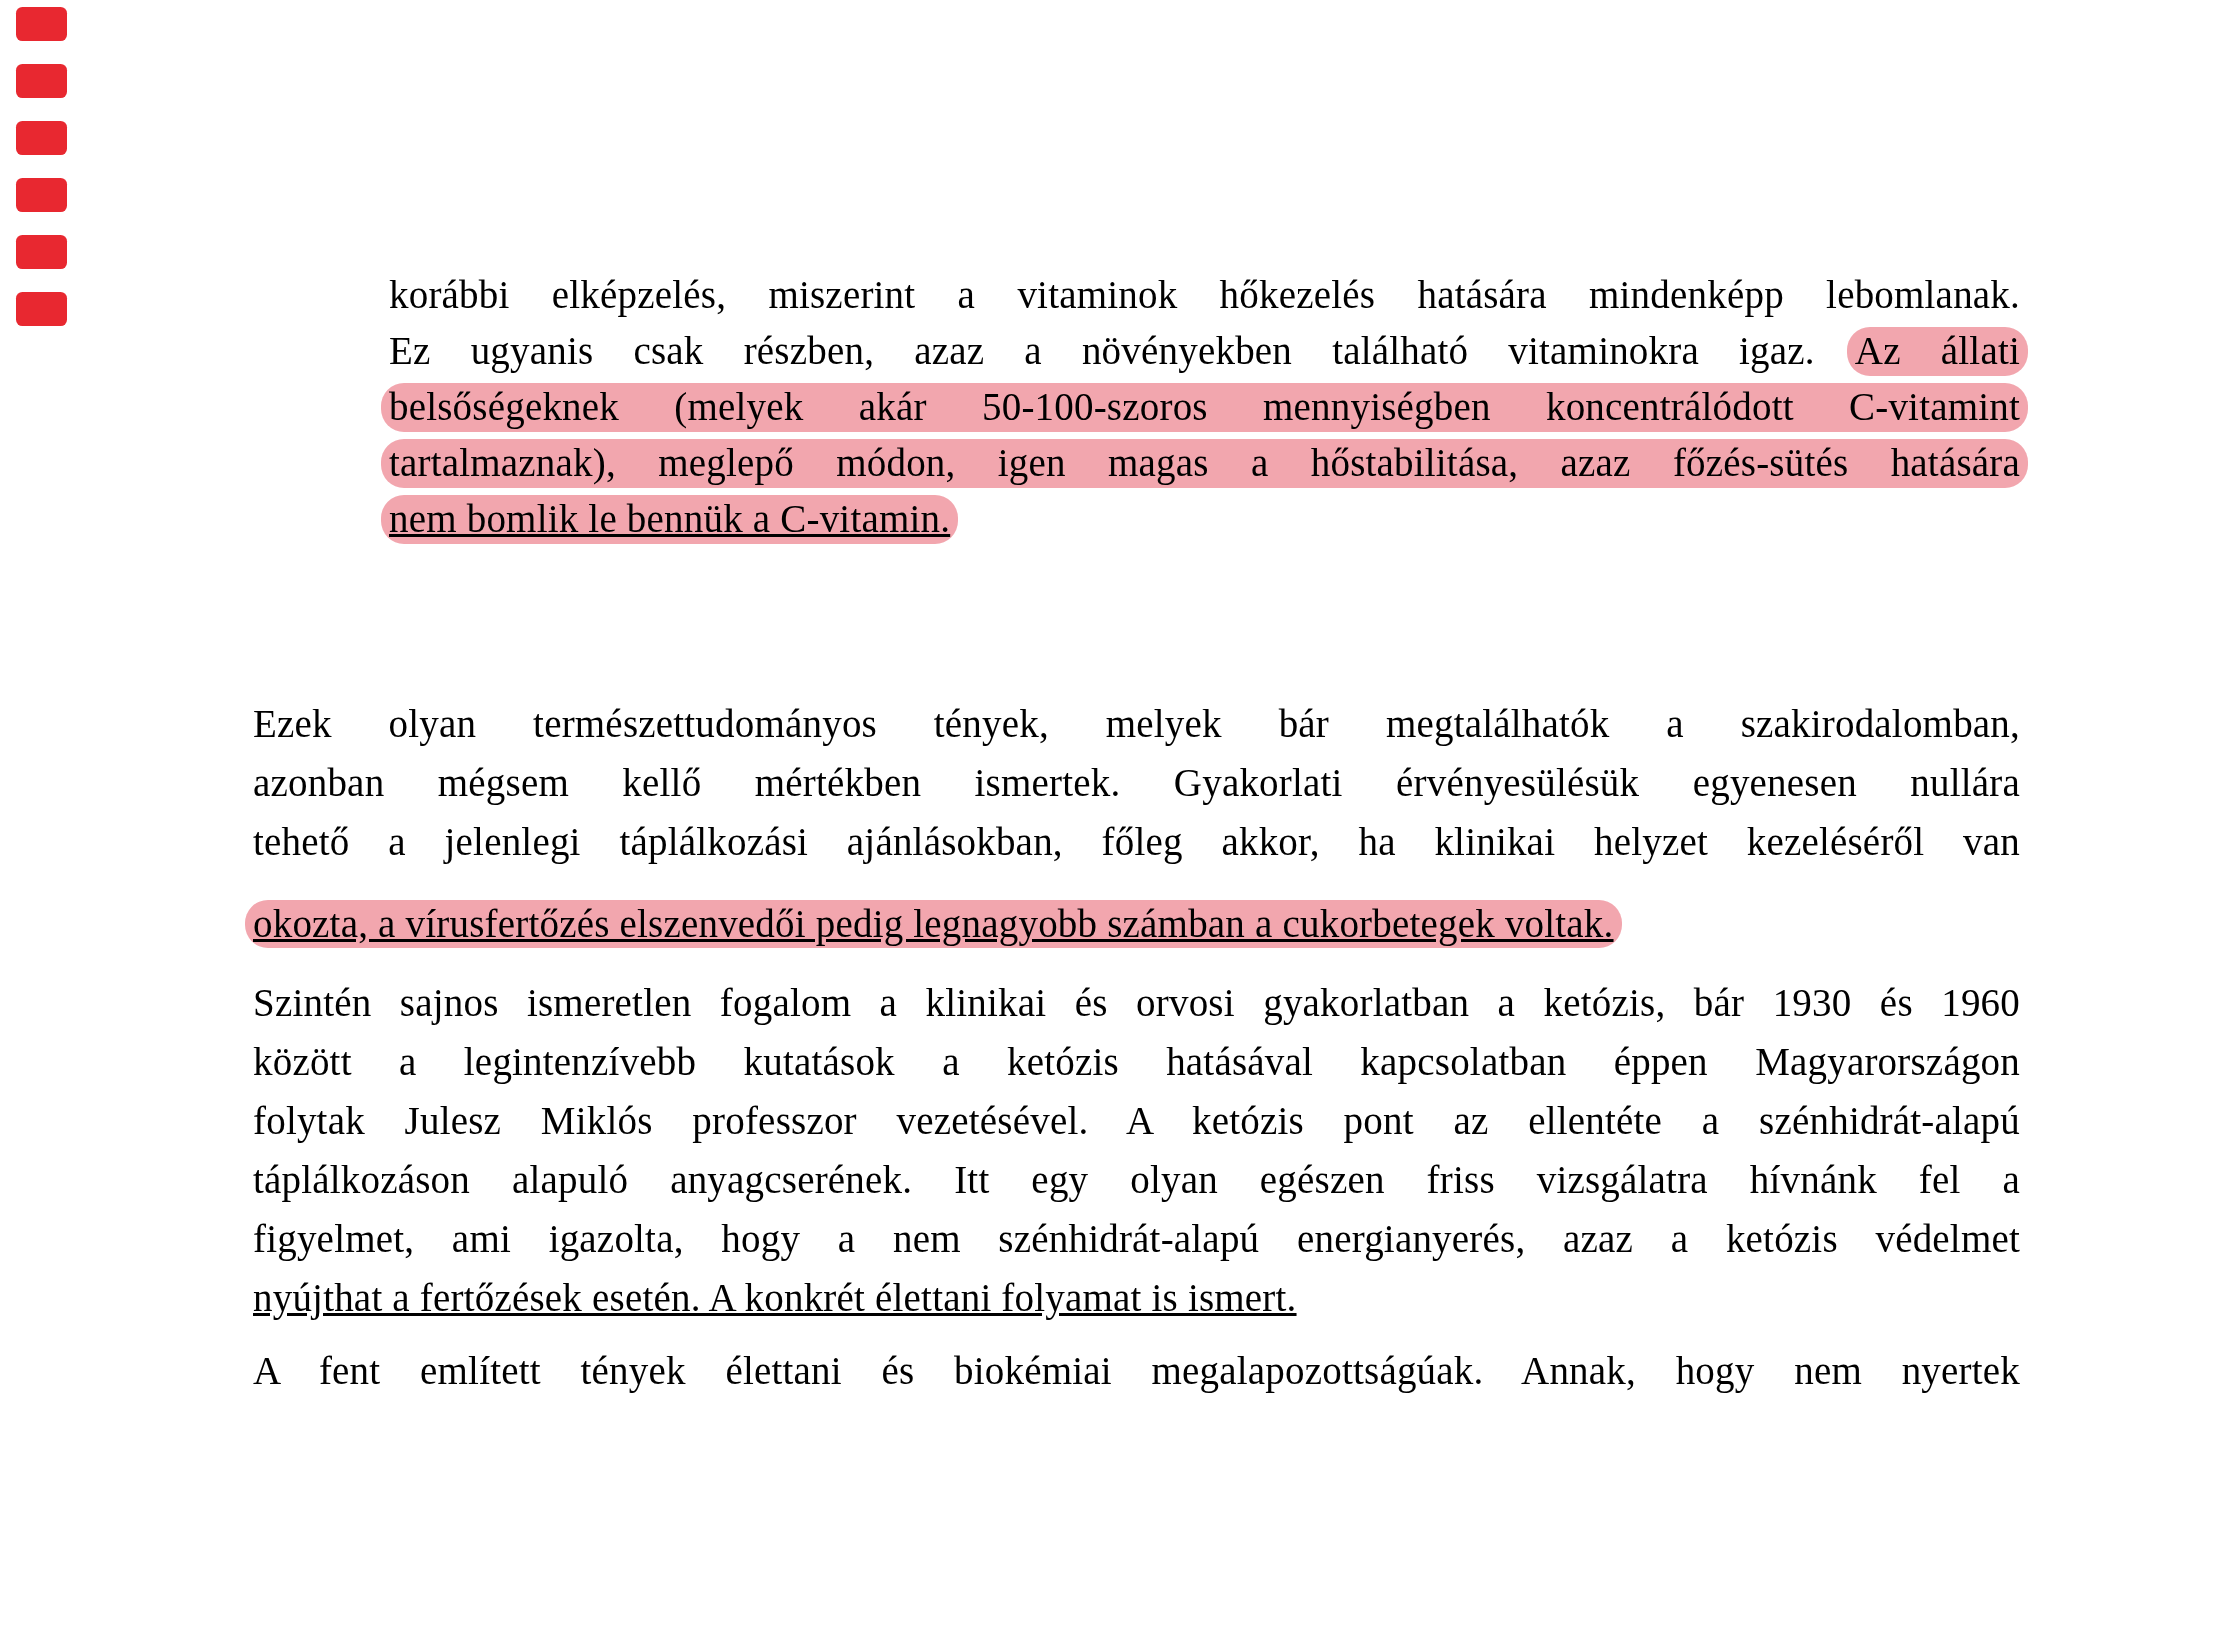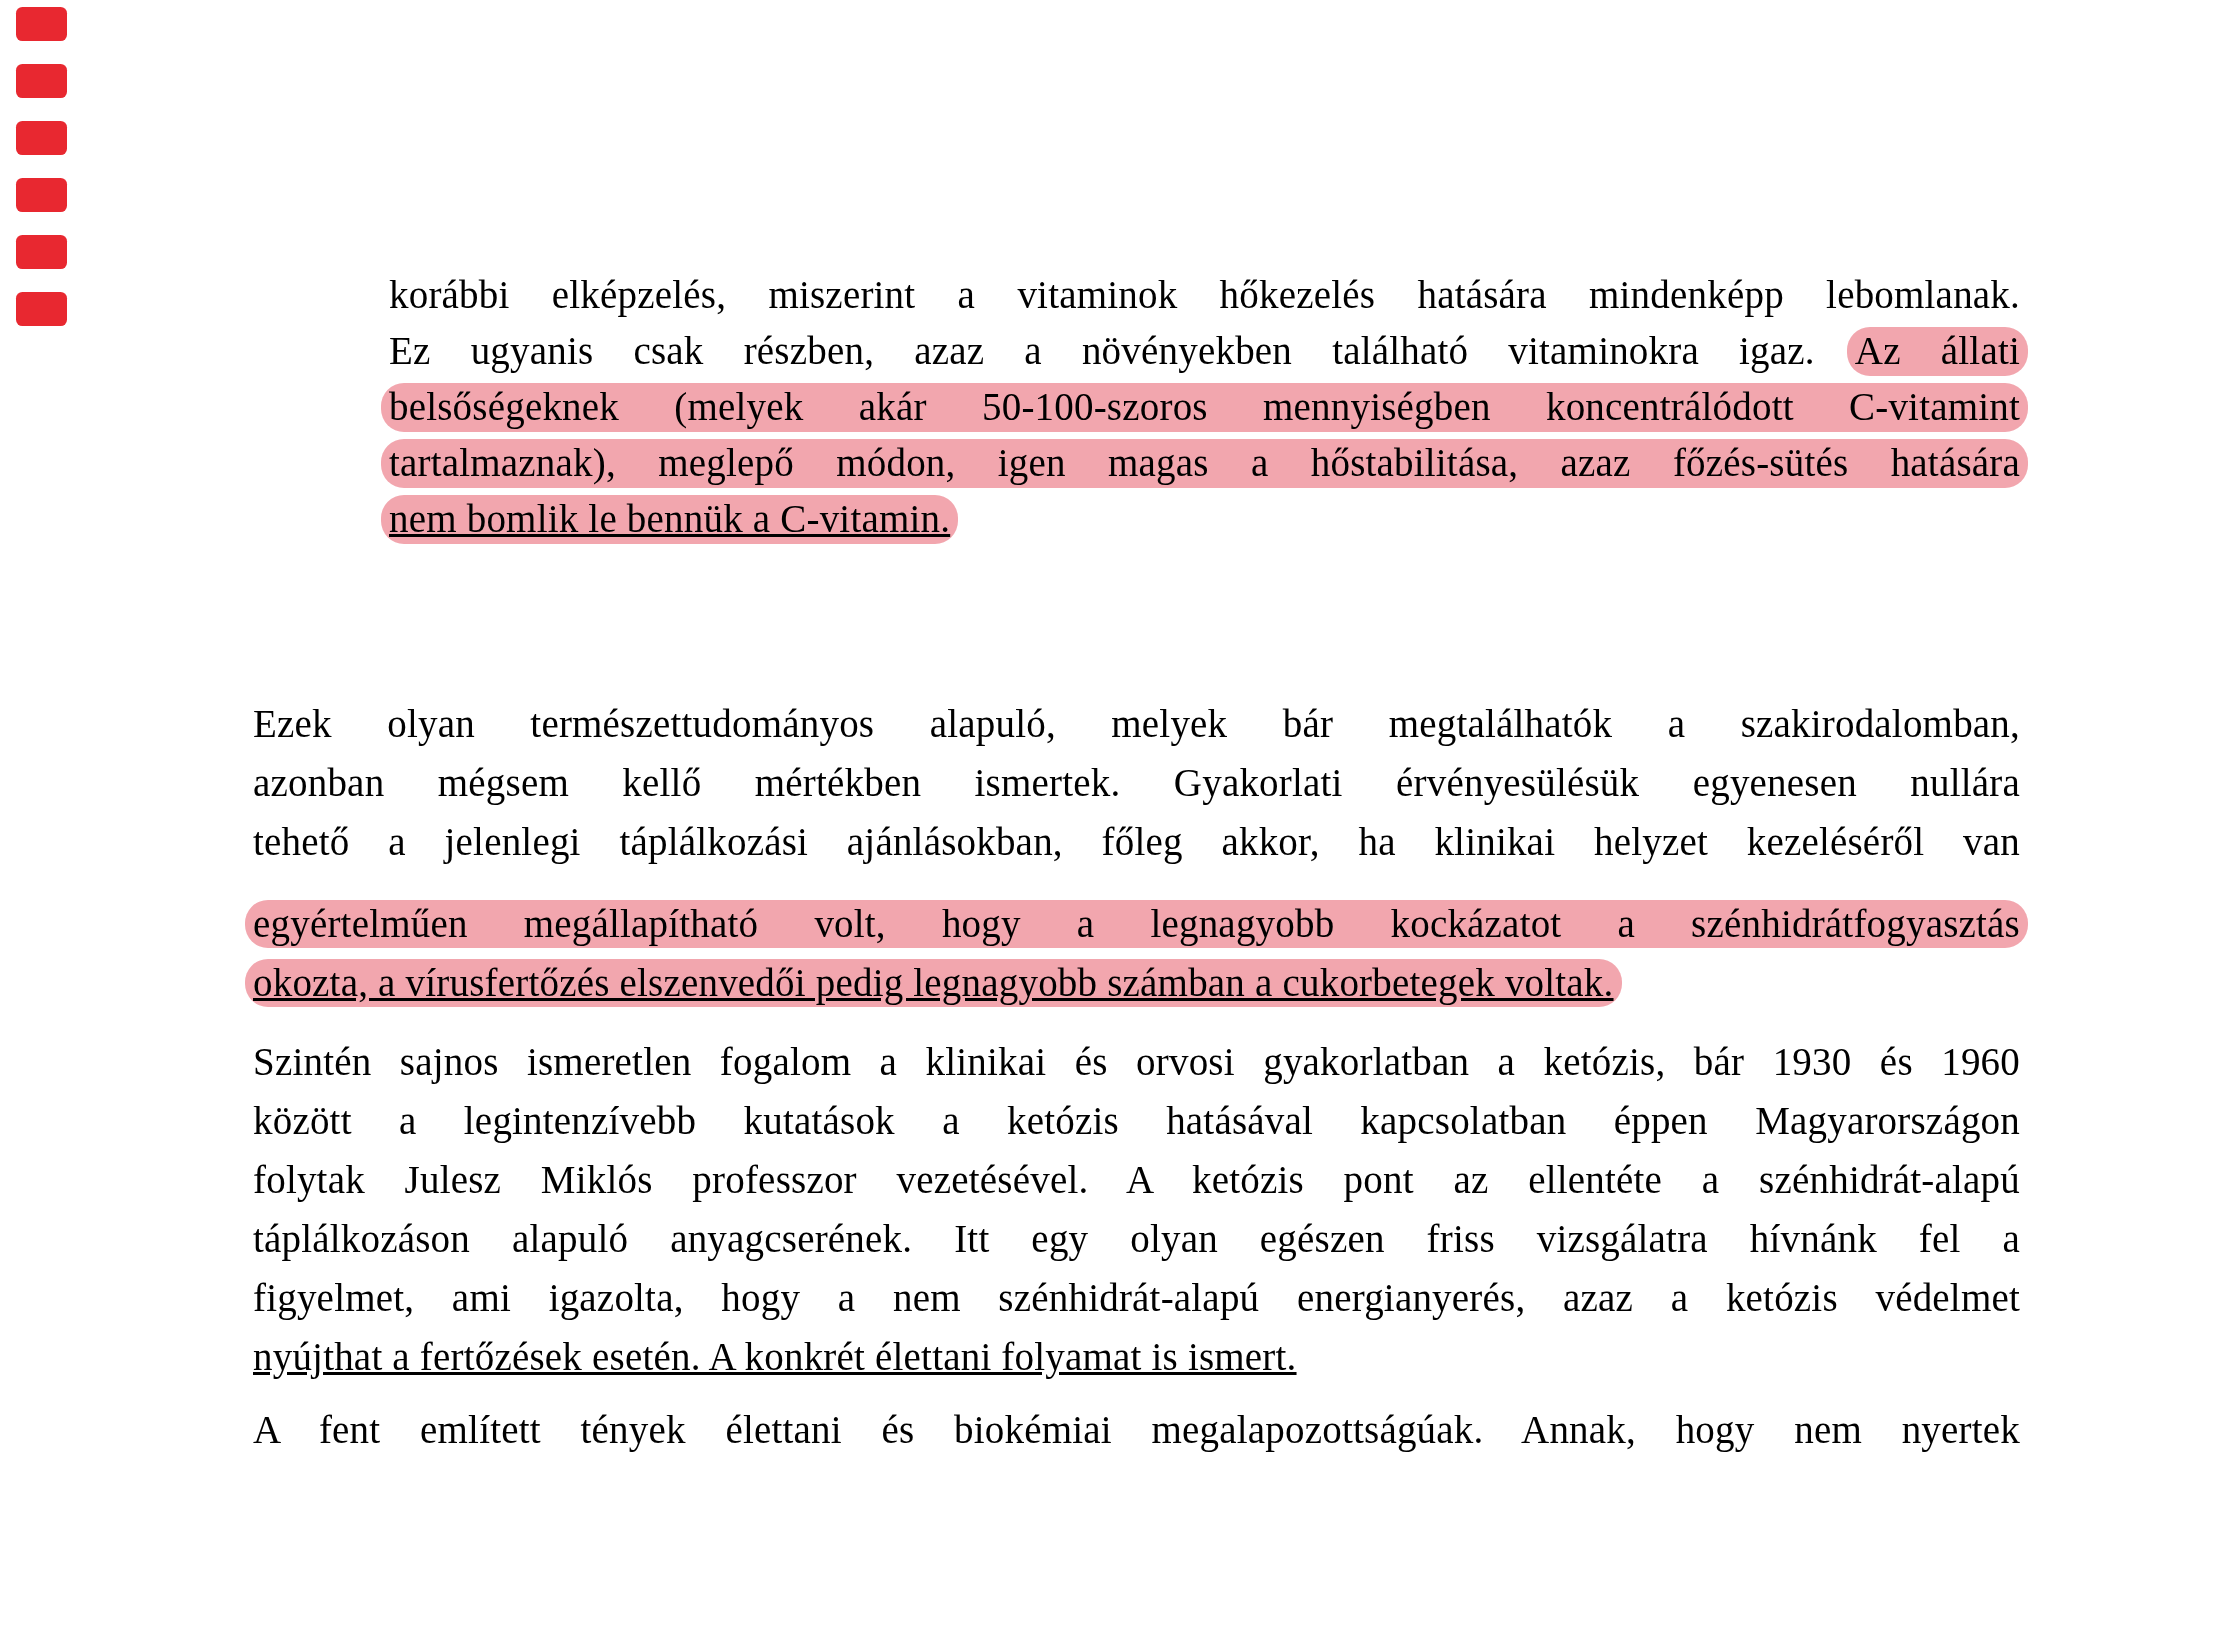--- a/index.html
+++ b/index.html
@@ -90,27 +90,26 @@
 
     <div class="para p1">
       <div class="line"><span class="run">korábbi elképzelés, miszerint a vitaminok hőkezelés hatására mindenképp lebomlanak.</span></div>
       <div class="line"><span class="run">Ez ugyanis csak részben, azaz a növényekben található vitaminokra igaz. </span><mark class="hl">Az állati</mark></div>
       <div class="line"><mark class="hl">belsőségeknek (melyek akár 50-100-szoros mennyiségben koncentrálódott C-vitamint</mark></div>
       <div class="line"><mark class="hl">tartalmaznak), meglepő módon, igen magas a hőstabilitása, azaz főzés-sütés hatására</mark></div>
       <div class="line last"><mark class="hl">nem bomlik le bennük a C-vitamin.</mark></div>
     </div>
 
     <div class="para p2">
-      <div class="line"><span class="run">Ezek olyan természettudományos alapuló, melyek bár megtalálhatók a szakirodalomban,</span></div>
+      <div class="line"><span class="run">Ezek olyan természettudományos tények, melyek bár megtalálhatók a szakirodalomban,</span></div>
       <div class="line"><span class="run">azonban mégsem kellő mértékben ismertek. Gyakorlati érvényesülésük egyenesen nullára</span></div>
       <div class="line"><span class="run">tehető a jelenlegi táplálkozási ajánlásokban, főleg akkor, ha klinikai helyzet kezeléséről van</span></div>
     </div>
 
     <div class="para p3">
-      <div class="line"><mark class="hl">egyértelműen megállapítható volt, hogy a legnagyobb kockázatot a szénhidrátfogyasztás</mark></div>
       <div class="line last"><mark class="hl">okozta, a vírusfertőzés elszenvedői pedig legnagyobb számban a cukorbetegek voltak.</mark></div>
     </div>
 
     <div class="para p4">
       <div class="line"><span class="run">Szintén sajnos ismeretlen fogalom a klinikai és orvosi gyakorlatban a ketózis, bár 1930 és 1960</span></div>
       <div class="line"><span class="run">között a legintenzívebb kutatások a ketózis hatásával kapcsolatban éppen Magyarországon</span></div>
       <div class="line"><span class="run">folytak Julesz Miklós professzor vezetésével. A ketózis pont az ellentéte a szénhidrát-alapú</span></div>
       <div class="line"><span class="run">táplálkozáson alapuló anyagcserének. Itt egy olyan egészen friss vizsgálatra hívnánk fel a</span></div>
       <div class="line"><span class="run">figyelmet, ami igazolta, hogy a nem szénhidrát-alapú energianyerés, azaz a ketózis védelmet</span></div>
       <div class="line last"><span class="run">nyújthat a fertőzések esetén. A konkrét élettani folyamat is ismert.</span></div>

